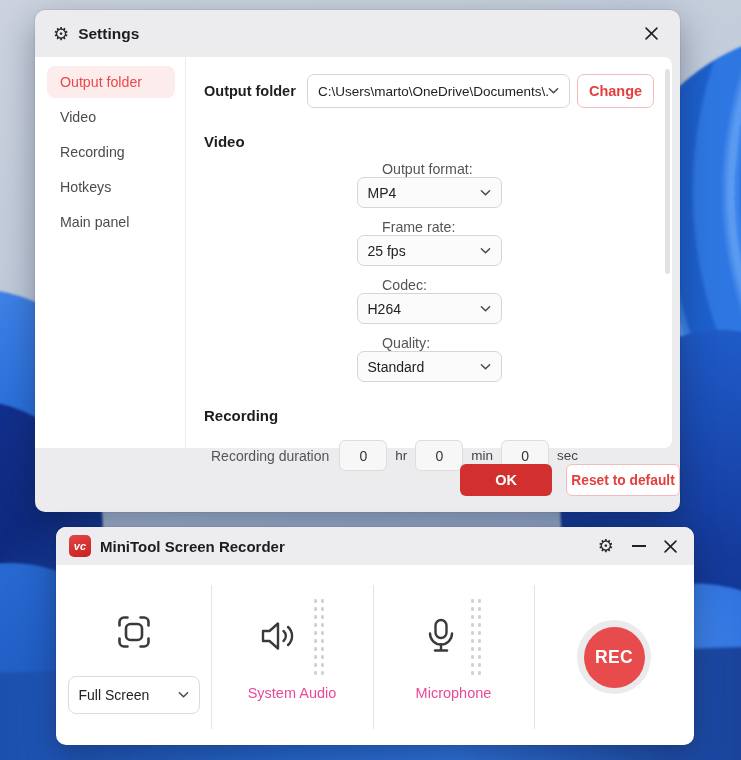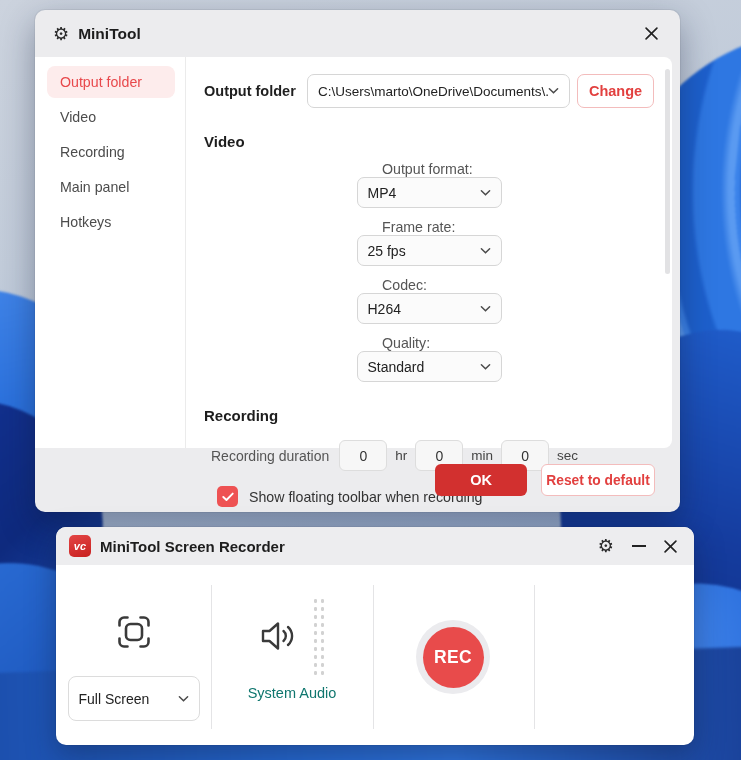--- a/index.html
+++ b/index.html
@@ -75,21 +75,21 @@
   .dur-input { width:48px; height:31px; border:1px solid #ddd; background:#f7f7f7;
     border-radius:6px; text-align:center; font-size:14px; color:#333; font-family:inherit; }
   .dur-unit { font-size:13.5px; color:#444; }
   .cb-row { display:flex; align-items:center; margin-top:15px; margin-left:13px; gap:11px; }
   .checkbox { width:21px; height:21px; border-radius:5px; background:#ee5253;
     display:flex; align-items:center; justify-content:center; cursor:pointer; }
   .cb-label { font-size:14.2px; color:#333; }
   .scroll-thumb { position:absolute; right:2px; top:12px; width:5px; height:205px;
     border-radius:3px; background:#e2e2e4; }
   .dlg-footer { position:absolute; left:0; right:0; bottom:0; height:64px;
-    display:flex; align-items:center; justify-content:flex-end; gap:14px; padding-right:25px; }
+    display:flex; align-items:center; justify-content:flex-end; gap:14px; }
   .btn-ok { width:92px; height:32px; background:#d2302f; border:none; border-radius:6px;
     color:#fff; font-weight:bold; font-size:14.5px; cursor:pointer; font-family:inherit; }
   .btn-reset { width:114px; height:32px; background:#fff; border:1px solid #f3bcbc;
     border-radius:6px; color:#e2403f; font-weight:bold; font-size:13.8px; cursor:pointer; font-family:inherit; }
 
   
   .mainwin { position:absolute; left:56px; top:527px; width:638px; height:218px;
     background:#fff; border-radius:10px; overflow:hidden;
     box-shadow:0 12px 30px rgba(15,25,55,.38), 0 0 0 1px rgba(0,0,0,.05); }
   .mw-titlebar { height:38px; background:#ededef; display:flex; align-items:center; padding:0 13px; }
@@ -99,26 +99,26 @@
   .mw-title { margin-left:9px; font-size:15px; font-weight:bold; color:#1d1d1d; }
   .mw-actions { margin-left:auto; display:flex; align-items:center; gap:10px; }
   .mw-content { position:relative; height:180px; display:flex; }
   .mw-divider { position:absolute; top:20px; bottom:16px; width:1px; background:#e4e4e6; }
   .mw-sec { display:flex; flex-direction:column; align-items:center; }
   .sec-capture { width:155px; }
   .sec-audio { width:162px; }
   .sec-mic { width:161px; }
   .sec-rec { width:160px; }
   .capture-icon { margin-top:48px; }
-  .fs-select { margin-top:25px; width:132px; height:45px; border-radius:8px; background:#fff; border-color:#dcdcdc; }
+  .fs-select { margin-top:25px; width:132px; height:38px; border-radius:8px; background:#fff; border-color:#dcdcdc; }
   .icon-row { margin-top:31px; display:flex; align-items:center; gap:13px; height:80px; }
   .level-dots { width:13px; height:78px;
     background-image:radial-gradient(circle, #d2d2d2 1.7px, transparent 2px);
     background-size:7px 8px; }
-  .mw-label { margin-top:9px; font-size:14.5px; color:#0f766e; }
+  .mw-label { margin-top:9px; font-size:14.5px; color:#ec4899; }
   .rec-outer { margin-top:55px; width:74px; height:74px; border-radius:50%;
     background:#ebebee; display:flex; align-items:center; justify-content:center; cursor:pointer; }
   .rec-inner { width:61px; height:61px; border-radius:50%; background:#e84b4b;
     color:#fff; font-weight:bold; font-size:17.5px; letter-spacing:.3px;
     display:flex; align-items:center; justify-content:center; }
 </style>
 </head>
 <body>
 
 <div id="screen">
@@ -127,35 +127,35 @@
   <div class="petal p-r-deep"></div>
   <div class="petal p-r-bottom"></div>
   <div class="petal p-l-top"></div>
   <div class="petal p-l-mid"></div>
   <div class="petal p-l-bot"></div>
   <div class="petal p-bottom"></div>
 
   <section class="dlg">
     <div class="dlg-titlebar">
       <span class="gear-glyph">⚙</span>
-      <span class="dlg-title">MiniTool</span>
+      <span class="dlg-title">Settings</span>
       <button class="icon-btn dlg-close">
         <svg viewBox="0 0 12 12" width="13" height="13">
             <path d="M1 1 L11 11 M11 1 L1 11" stroke="#222" stroke-width="1.5" stroke-linecap="round" fill="none"></path>
           </svg>
       </button>
     </div>
 
     <div class="dlg-body">
       <nav class="sidebar">
         <div class="side-item selected">Output folder</div>
         <div class="side-item">Video</div>
         <div class="side-item">Recording</div>
+        <div class="side-item">Hotkeys</div>
         <div class="side-item">Main panel</div>
-        <div class="side-item">Hotkeys</div>
       </nav>
 
       <div class="content">
 
         <div class="of-row">
           <span class="of-label">Output folder</span>
           <div class="select of-select">
             <span>C:\Users\marto\OneDrive\Documents\...</span>
             <svg class="chev" viewBox="0 0 12 8" width="11" height="8">
                 <path d="M1.5 1.5 L6 6 L10.5 1.5" fill="none" stroke="#4a4a4a" stroke-width="1.6" stroke-linecap="round"></path>
@@ -208,28 +208,20 @@
         <div class="dur-row">
           <span class="dur-label">Recording duration</span>
           <input class="dur-input" value="0" style="">
           <span class="dur-unit">hr</span>
           <input class="dur-input" value="0" style="">
           <span class="dur-unit">min</span>
           <input class="dur-input" value="0" style="">
           <span class="dur-unit">sec</span>
         </div>
 
-        <div class="cb-row">
-          <div class="checkbox">
-            <svg viewBox="0 0 14 11" width="12" height="10">
-                <path d="M1.5 5.5 L5.2 9 L12.5 1.5" fill="none" stroke="#fff" stroke-width="2.2" stroke-linecap="round" stroke-linejoin="round"></path>
-              </svg>
-          </div>
-          <span class="cb-label">Show floating toolbar when recording</span>
-        </div>
 
         <div class="scroll-thumb"></div>
       </div>
     </div>
 
     <div class="dlg-footer">
       <button class="btn-ok">OK</button>
       <button class="btn-reset">Reset to default</button>
     </div>
   </section>
@@ -281,20 +273,32 @@
           <svg viewBox="0 0 40 36" width="40" height="36">
             <path d="M4 13 h6.5 l8.5 -7.5 v25 l-8.5 -7.5 H4 z" fill="none" stroke="#3a3a3a" stroke-width="2.4" stroke-linejoin="round"></path>
             <path d="M24.5 13 a6.5 6.5 0 0 1 0 10" fill="none" stroke="#3a3a3a" stroke-width="2.4" stroke-linecap="round"></path>
             <path d="M29 9 a12 12 0 0 1 0 18" fill="none" stroke="#3a3a3a" stroke-width="2.4" stroke-linecap="round"></path>
           </svg>
           <div class="level-dots"></div>
         </div>
         <span class="mw-label">System Audio</span>
       </div>
 
+      <div class="mw-sec sec-mic">
+        <div class="icon-row">
+          <svg viewBox="0 0 30 38" width="30" height="38">
+            <rect x="9.5" y="3" width="11" height="18" rx="5.5" fill="none" stroke="#3a3a3a" stroke-width="2.4"></rect>
+            <path d="M4 16.5 a11 11 0 0 0 22 0" fill="none" stroke="#3a3a3a" stroke-width="2.4" stroke-linecap="round"></path>
+            <path d="M15 27.5 v5" fill="none" stroke="#3a3a3a" stroke-width="2.4" stroke-linecap="round"></path>
+            <path d="M9 33.5 h12" fill="none" stroke="#3a3a3a" stroke-width="2.4" stroke-linecap="round"></path>
+          </svg>
+          <div class="level-dots"></div>
+        </div>
+        <span class="mw-label">Microphone</span>
+      </div>
 
       <div class="mw-sec sec-rec">
         <div class="rec-outer">
           <div class="rec-inner">REC</div>
         </div>
       </div>
     </div>
   </section>
 
 </div>

